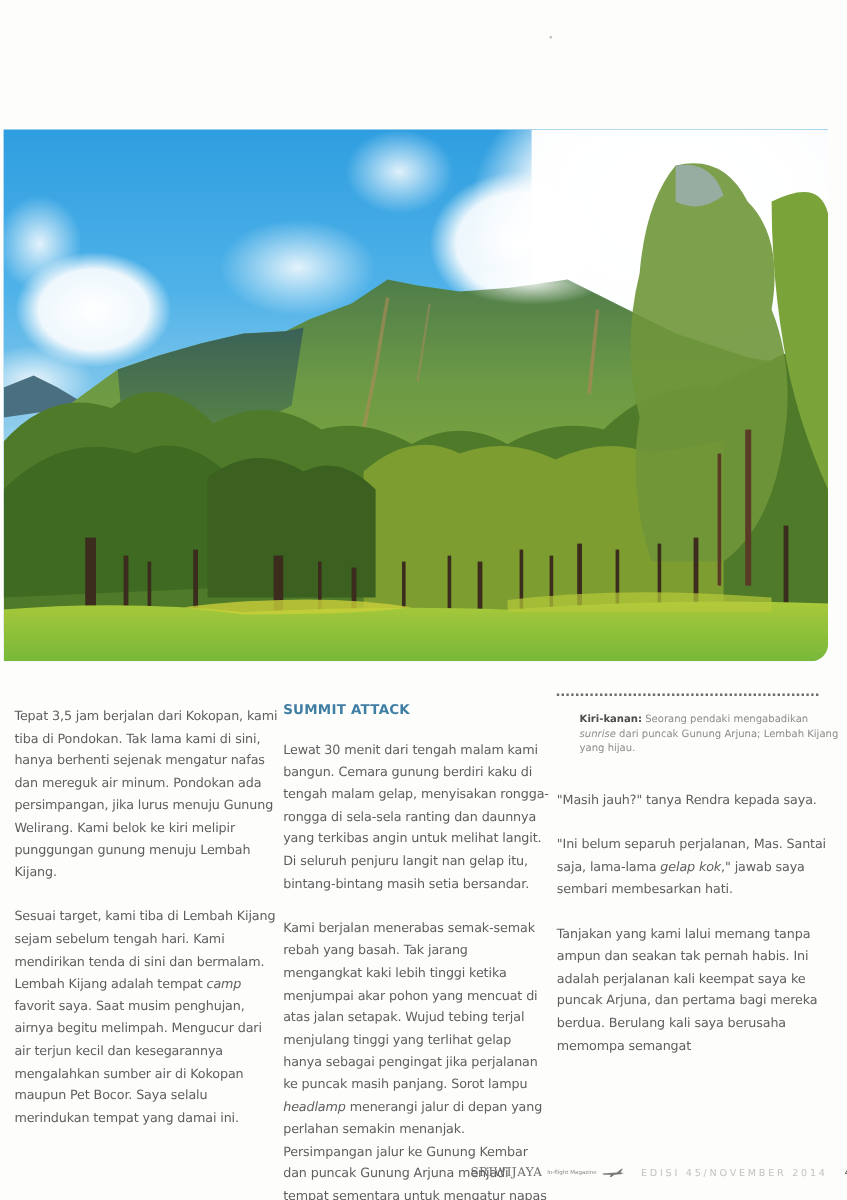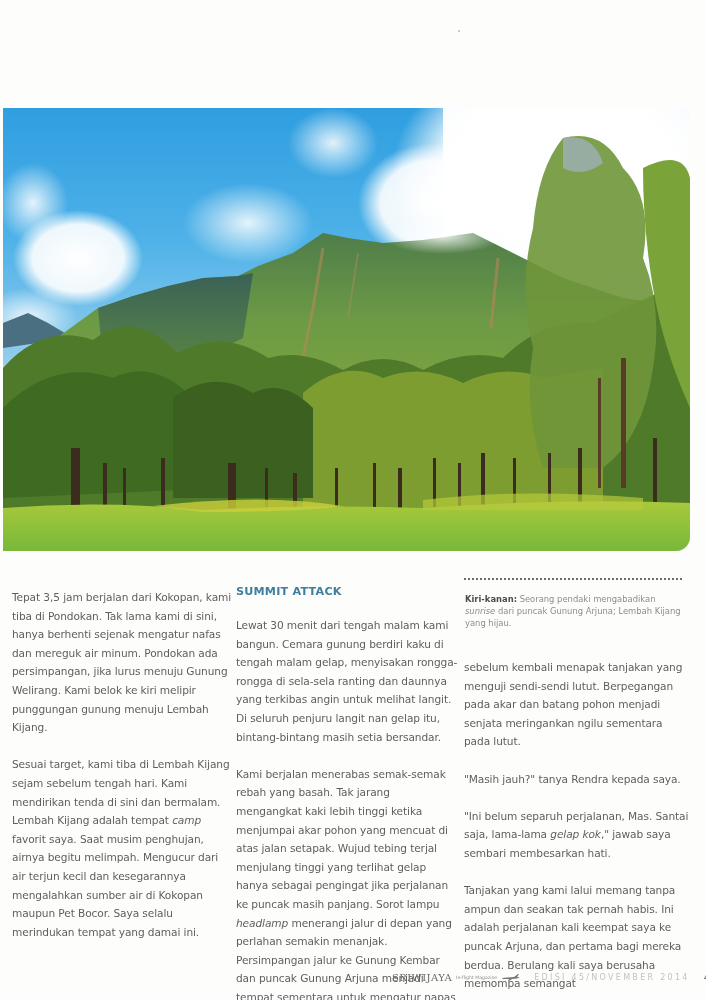--- a/index.html
+++ b/index.html
@@ -30,21 +30,21 @@
     margin: 0 0 16px 0;
   }
   em { font-style: italic; }
 
   
   .dots {
     position: absolute; left: 464px; top: 578px; width: 218px; height: 0;
     border-top: 2px dotted #6d6d6d;
   }
   .caption {
-    position: absolute; left: 465px; top: 594px; width: 220px;
+    position: absolute; left: 483px; top: 594px; width: 220px;
     font-size: 8.4px; line-height: 11.8px; color: #8c8c8c;
   }
   .caption b { color: #4d4d4d; }
 
   
   .footer { position: absolute; top: 970px; left: 392px; height: 14px; display: flex; align-items: center; white-space: nowrap; }
   .brand { font-family: "DejaVu Serif", "Liberation Serif", serif; font-size: 10px; color: #6b6b6b; letter-spacing: 0.4px; }
   .brand-sub { font-size: 4.6px; color: #8a8a8a; margin-left: 4px; }
   .plane { margin-left: 5px; width: 18px; height: 8px; }
   .issue { font-size: 8px; letter-spacing: 2.3px; color: #c2c2c2; margin-left: 14px; }
@@ -148,21 +148,20 @@
   <p>Lewat 30 menit dari tengah malam kami bangun. Cemara gunung berdiri kaku di tengah malam gelap, menyisakan rongga-rongga di sela-sela ranting dan daunnya yang terkibas angin untuk melihat langit. Di seluruh penjuru langit nan gelap itu, bintang-bintang masih setia bersandar.</p>
   <p><span>Kami berjalan menerabas semak-semak rebah yang basah. Tak jarang mengangkat kaki lebih tinggi ketika menjumpai akar pohon yang mencuat di atas jalan setapak. Wujud tebing terjal menjulang tinggi yang terlihat gelap hanya sebagai pengingat jika perjalanan ke puncak masih panjang. Sorot lampu </span><em>headlamp</em><span> menerangi jalur di depan yang perlahan semakin menanjak. Persimpangan jalur ke Gunung Kembar dan puncak Gunung Arjuna menjadi tempat sementara untuk mengatur napas</span></p>
 </div>
 
 <div class="dots"></div>
 <div class="caption">
   <b>Kiri-kanan:</b><span> Seorang pendaki mengabadikan </span><em>sunrise</em><span> dari puncak Gunung Arjuna; Lembah Kijang yang hijau.</span>
 </div>
 
 <div class="col col-3">
-  <p>sebelum kembali menapak tanjakan yang menguji sendi-sendi lutut. Berpegangan pada akar dan batang pohon menjadi senjata meringankan ngilu sementara pada lutut.</p>
   <p>"Masih jauh?" tanya Rendra kepada saya.</p>
   <p><span>"Ini belum separuh perjalanan, Mas. Santai saja, lama-lama </span><em>gelap kok</em><span>," jawab saya sembari membesarkan hati.</span></p>
   <p>Tanjakan yang kami lalui memang tanpa ampun dan seakan tak pernah habis. Ini adalah perjalanan kali keempat saya ke puncak Arjuna, dan pertama bagi mereka berdua. Berulang kali saya berusaha memompa semangat</p>
 </div>
 
 <div class="footer">
   <span class="brand">SRIWIJAYA</span>
   <span class="brand-sub">In-flight Magazine</span>
   <svg class="plane" viewBox="0 0 18 8">
     <path d="M0 5 L12 4 L16 1 L17 1 L15 4 L18 4.5 L15 5.5 L10 6 L7 8 L6 8 L7 6 L1 6 Z" fill="#777"></path>

